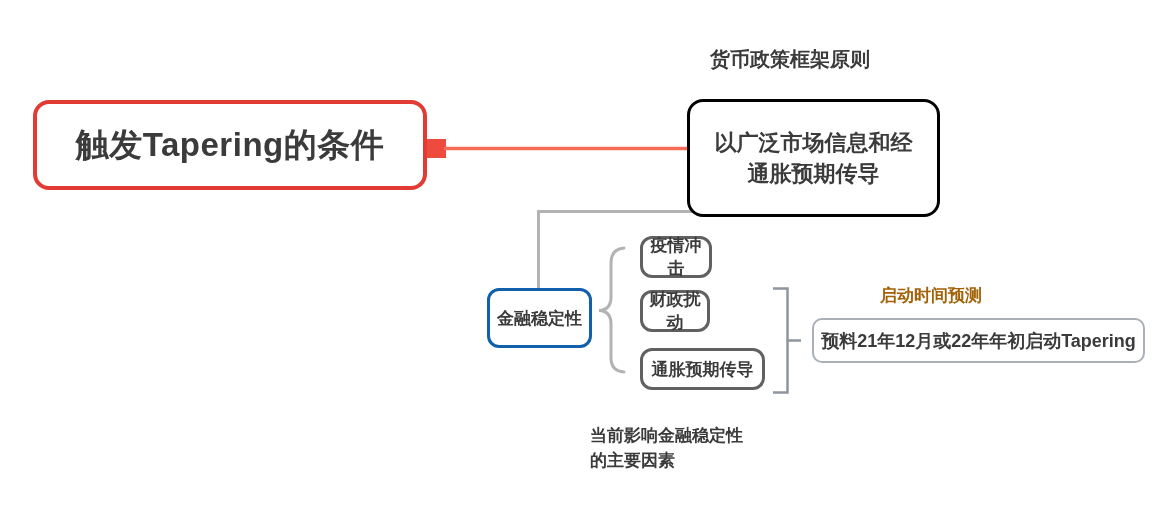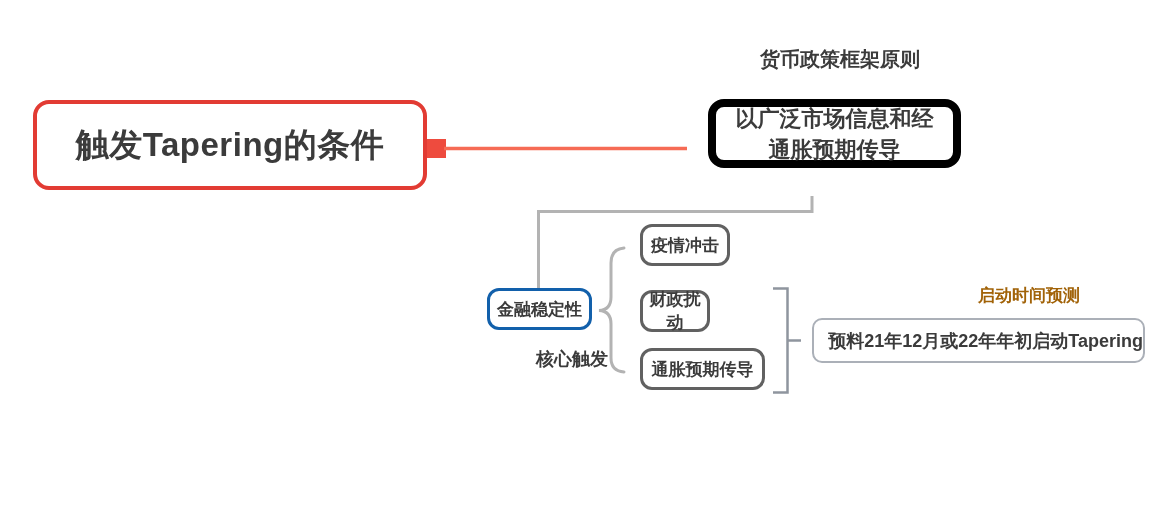--- a/index.html
+++ b/index.html
@@ -9,34 +9,34 @@
     color:#3b3b3b;overflow:hidden;
   }
   .abs{position:absolute;box-sizing:border-box;}
   svg.connectors{position:absolute;left:0;top:0;pointer-events:none;}
 
   
   .node{background:#ffffff;display:flex;align-items:center;justify-content:center;
         text-align:center;font-weight:700;}
   .node-root{left:33px;top:100px;width:394px;height:90px;
         border:4px solid #e23b33;border-radius:16px;font-size:33px;letter-spacing:.5px;}
-  .node-principle{left:708px;top:99px;width:253px;height:69px;
-        border:8px solid #000000;border-radius:16px;font-size:22px;line-height:31px;}
-  .node-stability{left:487px;top:288px;width:105px;height:42px;
+  .node-principle{left:687px;top:99px;width:253px;height:118px;
+        border:3px solid #000000;border-radius:16px;font-size:22px;line-height:31px;}
+  .node-stability{left:487px;top:288px;width:105px;height:60px;
         border:3px solid #1260ab;border-radius:12px;font-size:17px;}
   .node-factor{left:640px;border:3.5px solid #616161;border-radius:12px;
         font-size:17px;height:42px;}
-  .factor-0{top:224px;width:90px;}
+  .factor-0{top:236px;width:72px;}
   .factor-1{top:290px;width:70px;}
   .factor-2{top:348px;width:125px;align-items:center;}
   .node-prediction{left:812px;top:318px;width:333px;height:45px;
-        border:2.5px solid #abb0b8;border-radius:10px;font-size:18px;justify-content:flex-end;}
+        border:2.5px solid #abb0b8;border-radius:10px;font-size:18px;}
 
   
-  .label{font-weight:700;text-align:right;line-height:25px;}
+  .label{font-weight:700;text-align:left;line-height:25px;}
   .label-principle-title{left:710px;top:47px;width:210px;font-size:20px;}
   .label-stability-caption{left:468px;top:347px;width:140px;font-size:18px;}
   .label-factors-caption{left:590px;top:423px;width:200px;font-size:17px;}
   .label-prediction-title{left:880px;top:283px;width:200px;font-size:17px;color:#a16207;}
 </style>
 </head>
 <body>
 
 <svg class="connectors" width="1173" height="514" viewBox="0 0 1173 514">
 
@@ -59,31 +59,32 @@
   <div>
     <div>以广泛市场信息和经</div>
     <div>通胀预期传导</div>
   </div>
 </div>
 
 <div class="abs node node-stability">
   <span>金融稳定性</span>
 </div>
 <div class="abs label label-stability-caption">
-  <div>核心触发</div>
 </div>
 
 <div class="abs node node-factor factor-0">
   <span>疫情冲击</span>
 </div>
 <div class="abs node node-factor factor-1">
   <span>财政扰动</span>
 </div>
 <div class="abs node node-factor factor-2">
   <span>通胀预期传导</span>
 </div>
 <div class="abs label label-factors-caption">
+  <div>当前影响金融稳定性</div>
+  <div>的主要因素</div>
 </div>
 
 <div class="abs label label-prediction-title">启动时间预测</div>
 <div class="abs node node-prediction">
   <span>预料21年12月或22年年初启动Tapering</span>
 </div>
 
 </body></html>

